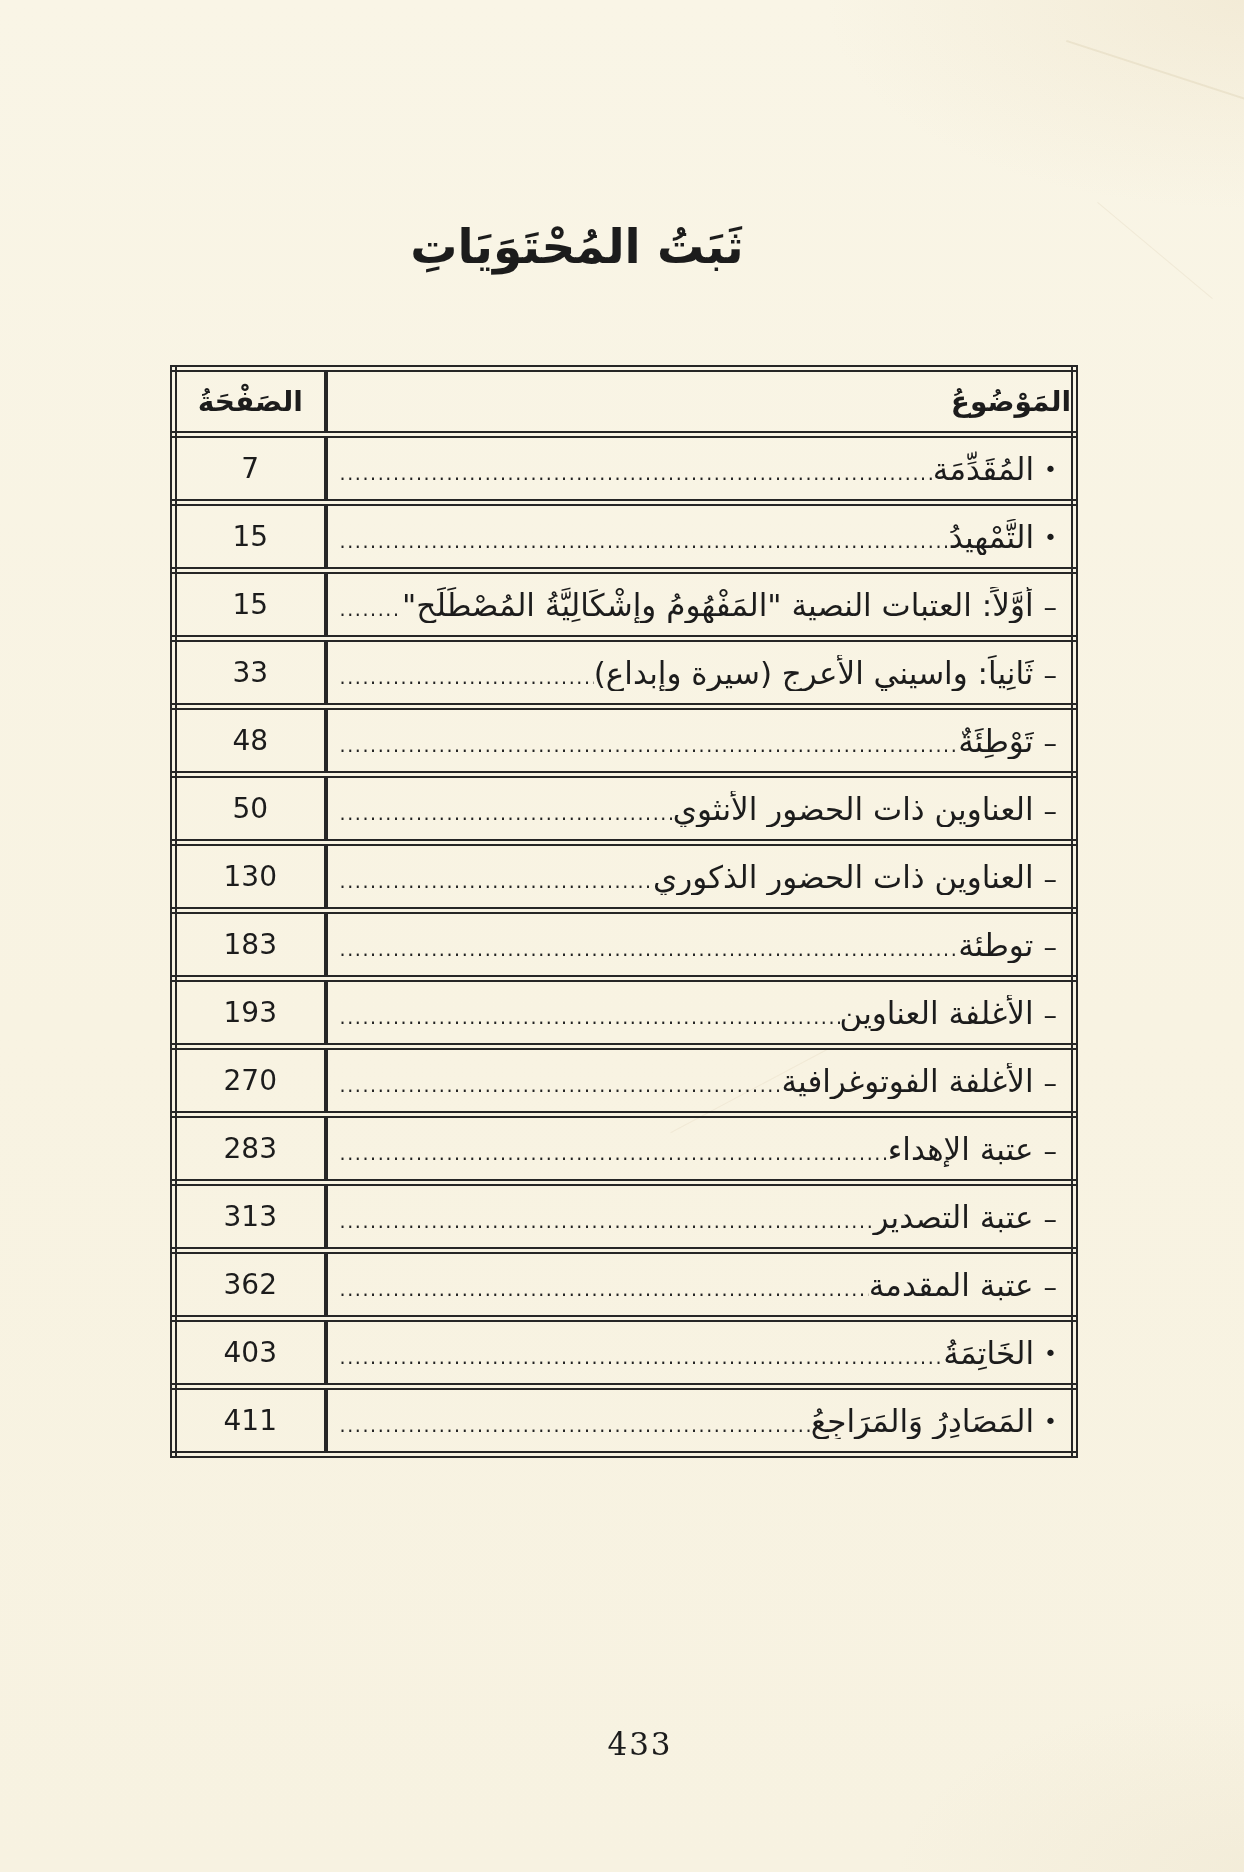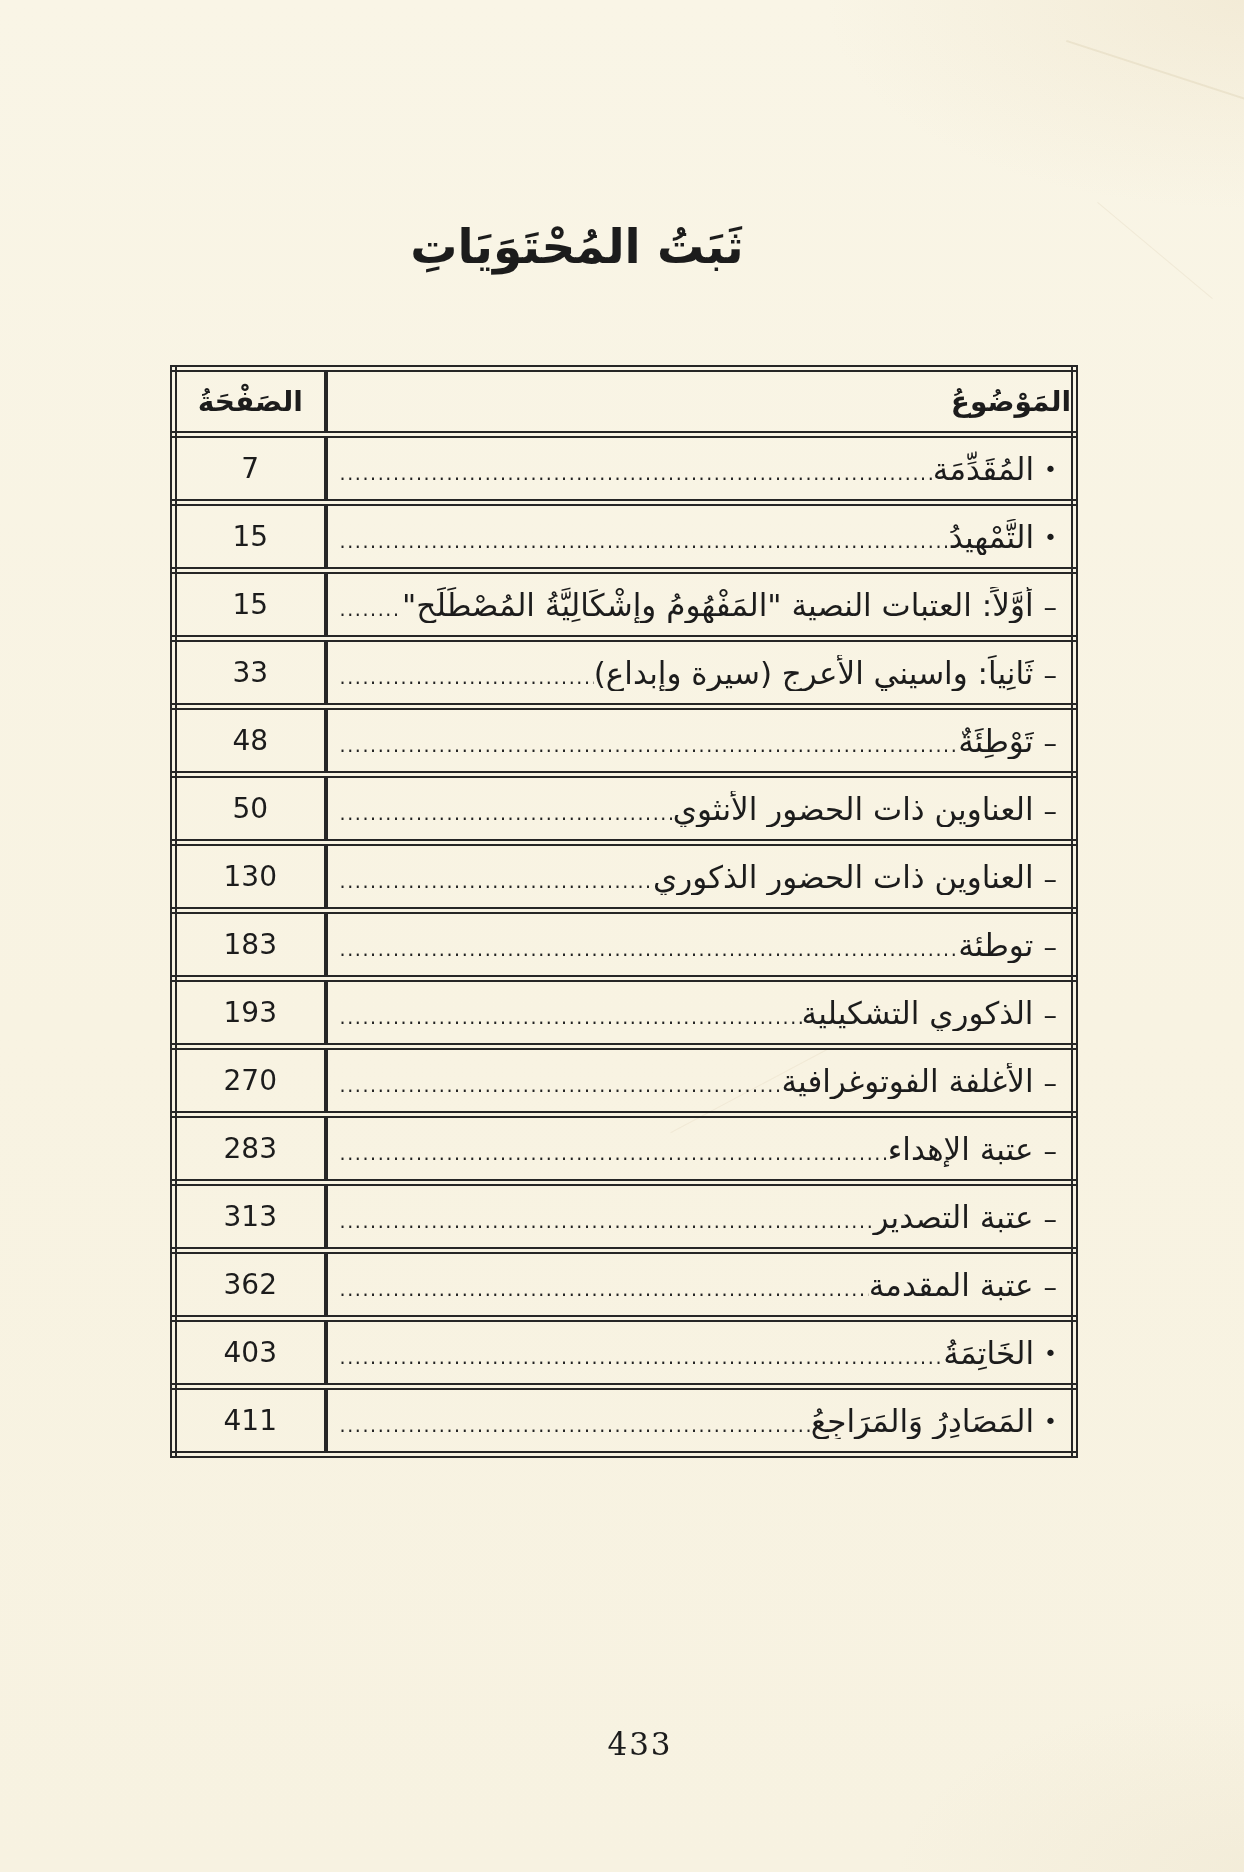--- a/index.html
+++ b/index.html
@@ -216,21 +216,21 @@
               <span class="entry-title">توطئة</span>
               <span class="leader">................................................................................................................................................................................................................................................................................................................................................................................................................</span>
             </div>
           </td>
         </tr>
         <tr>
           <td class="page-cell"><span class="page-num">193</span></td>
           <td class="topic-cell">
             <div class="topic-line">
               <span class="marker sub">–</span>
-              <span class="entry-title">الذكوري التشكيلية</span>
+              <span class="entry-title">الأغلفة العناوين</span>
               <span class="leader">................................................................................................................................................................................................................................................................................................................................................................................................................</span>
             </div>
           </td>
         </tr>
         <tr>
           <td class="page-cell"><span class="page-num">270</span></td>
           <td class="topic-cell">
             <div class="topic-line">
               <span class="marker sub">–</span>
               <span class="entry-title">الأغلفة الفوتوغرافية</span>

